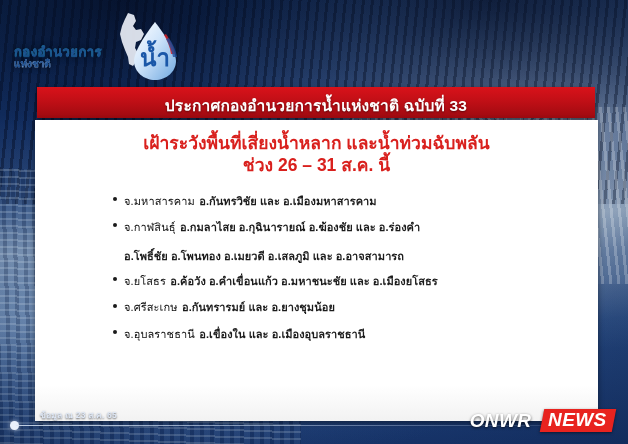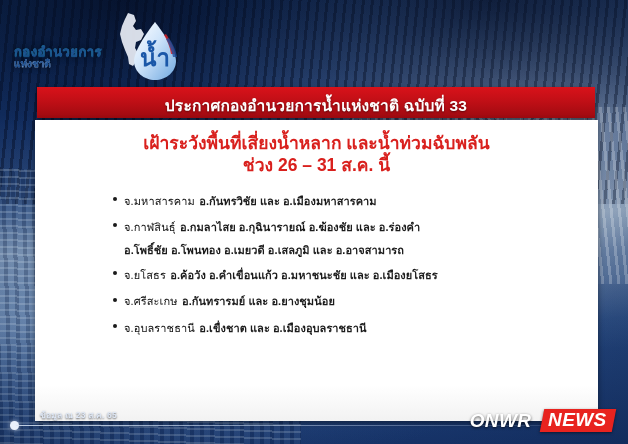--- a/index.html
+++ b/index.html
@@ -70,21 +70,21 @@
   .headline .l2{font-size:17.5px;display:block;margin-top:1px;}
 
   
   .list{margin:13px 0 0 0;padding:0 18px 0 78px;list-style:none;}
   .row{display:block;margin-bottom:6.5px;}
   .row .line{display:block;line-height:1.24;}
   .bullet{display:inline-block;width:4px;height:4px;border-radius:50%;
     background:#1a1a1a;vertical-align:middle;margin:0 7px 3px 0;}
   .prov{font-size:11px;font-weight:400;color:#101010;letter-spacing:.1px;}
   .dist{font-size:11px;font-weight:700;color:#1b1b1b;letter-spacing:.05px;}
-  .row .cont{display:block;padding-left:11px;margin-top:8px;}
+  .row .cont{display:block;padding-left:11px;margin-top:14px;}
 
   
   .note{position:absolute;left:0;right:0;bottom:9px;text-align:center;
     font-size:10.3px;font-weight:700;color:#1b1b1b;line-height:1.45;}
 
   
   .datestamp{position:absolute;left:40px;top:408px;font-size:8.5px;font-weight:700;
     color:#dfe8f6;letter-spacing:.2px;text-shadow:0 1px 2px rgba(0,0,0,.6);}
   .hline{position:absolute;left:16px;top:425px;width:596px;height:1px;
     background:linear-gradient(90deg,rgba(220,232,248,.85) 0%,rgba(190,208,235,.45) 55%,rgba(190,208,235,.05) 100%);}
@@ -155,21 +155,21 @@
         <li class="row">
           <span class="line cont dist">อ.โพธิ์ชัย อ.โพนทอง อ.เมยวดี อ.เสลภูมิ และ อ.อาจสามารถ</span>
         </li>
         <li class="row">
           <span class="line"><span class="bullet"></span><span class="prov">จ.ยโสธร</span> <span class="dist">อ.ค้อวัง อ.คำเขื่อนแก้ว อ.มหาชนะชัย และ อ.เมืองยโสธร</span></span>
         </li>
         <li class="row">
           <span class="line"><span class="bullet"></span><span class="prov">จ.ศรีสะเกษ</span> <span class="dist">อ.กันทรารมย์ และ อ.ยางชุมน้อย</span></span>
         </li>
         <li class="row">
-          <span class="line"><span class="bullet"></span><span class="prov">จ.อุบลราชธานี</span> <span class="dist">อ.เขื่งชาต และ อ.เมืองอุบลราชธานี</span></span>
+          <span class="line"><span class="bullet"></span><span class="prov">จ.อุบลราชธานี</span> <span class="dist">อ.เขื่องใน และ อ.เมืองอุบลราชธานี</span></span>
         </li>
       </ul>
 
   </div>
 
   <div class="datestamp">ข้อมูล ณ 23 ส.ค. 65</div>
   <div class="hdot"></div>
   <div class="hline"></div>
 
   <div class="onwr">

